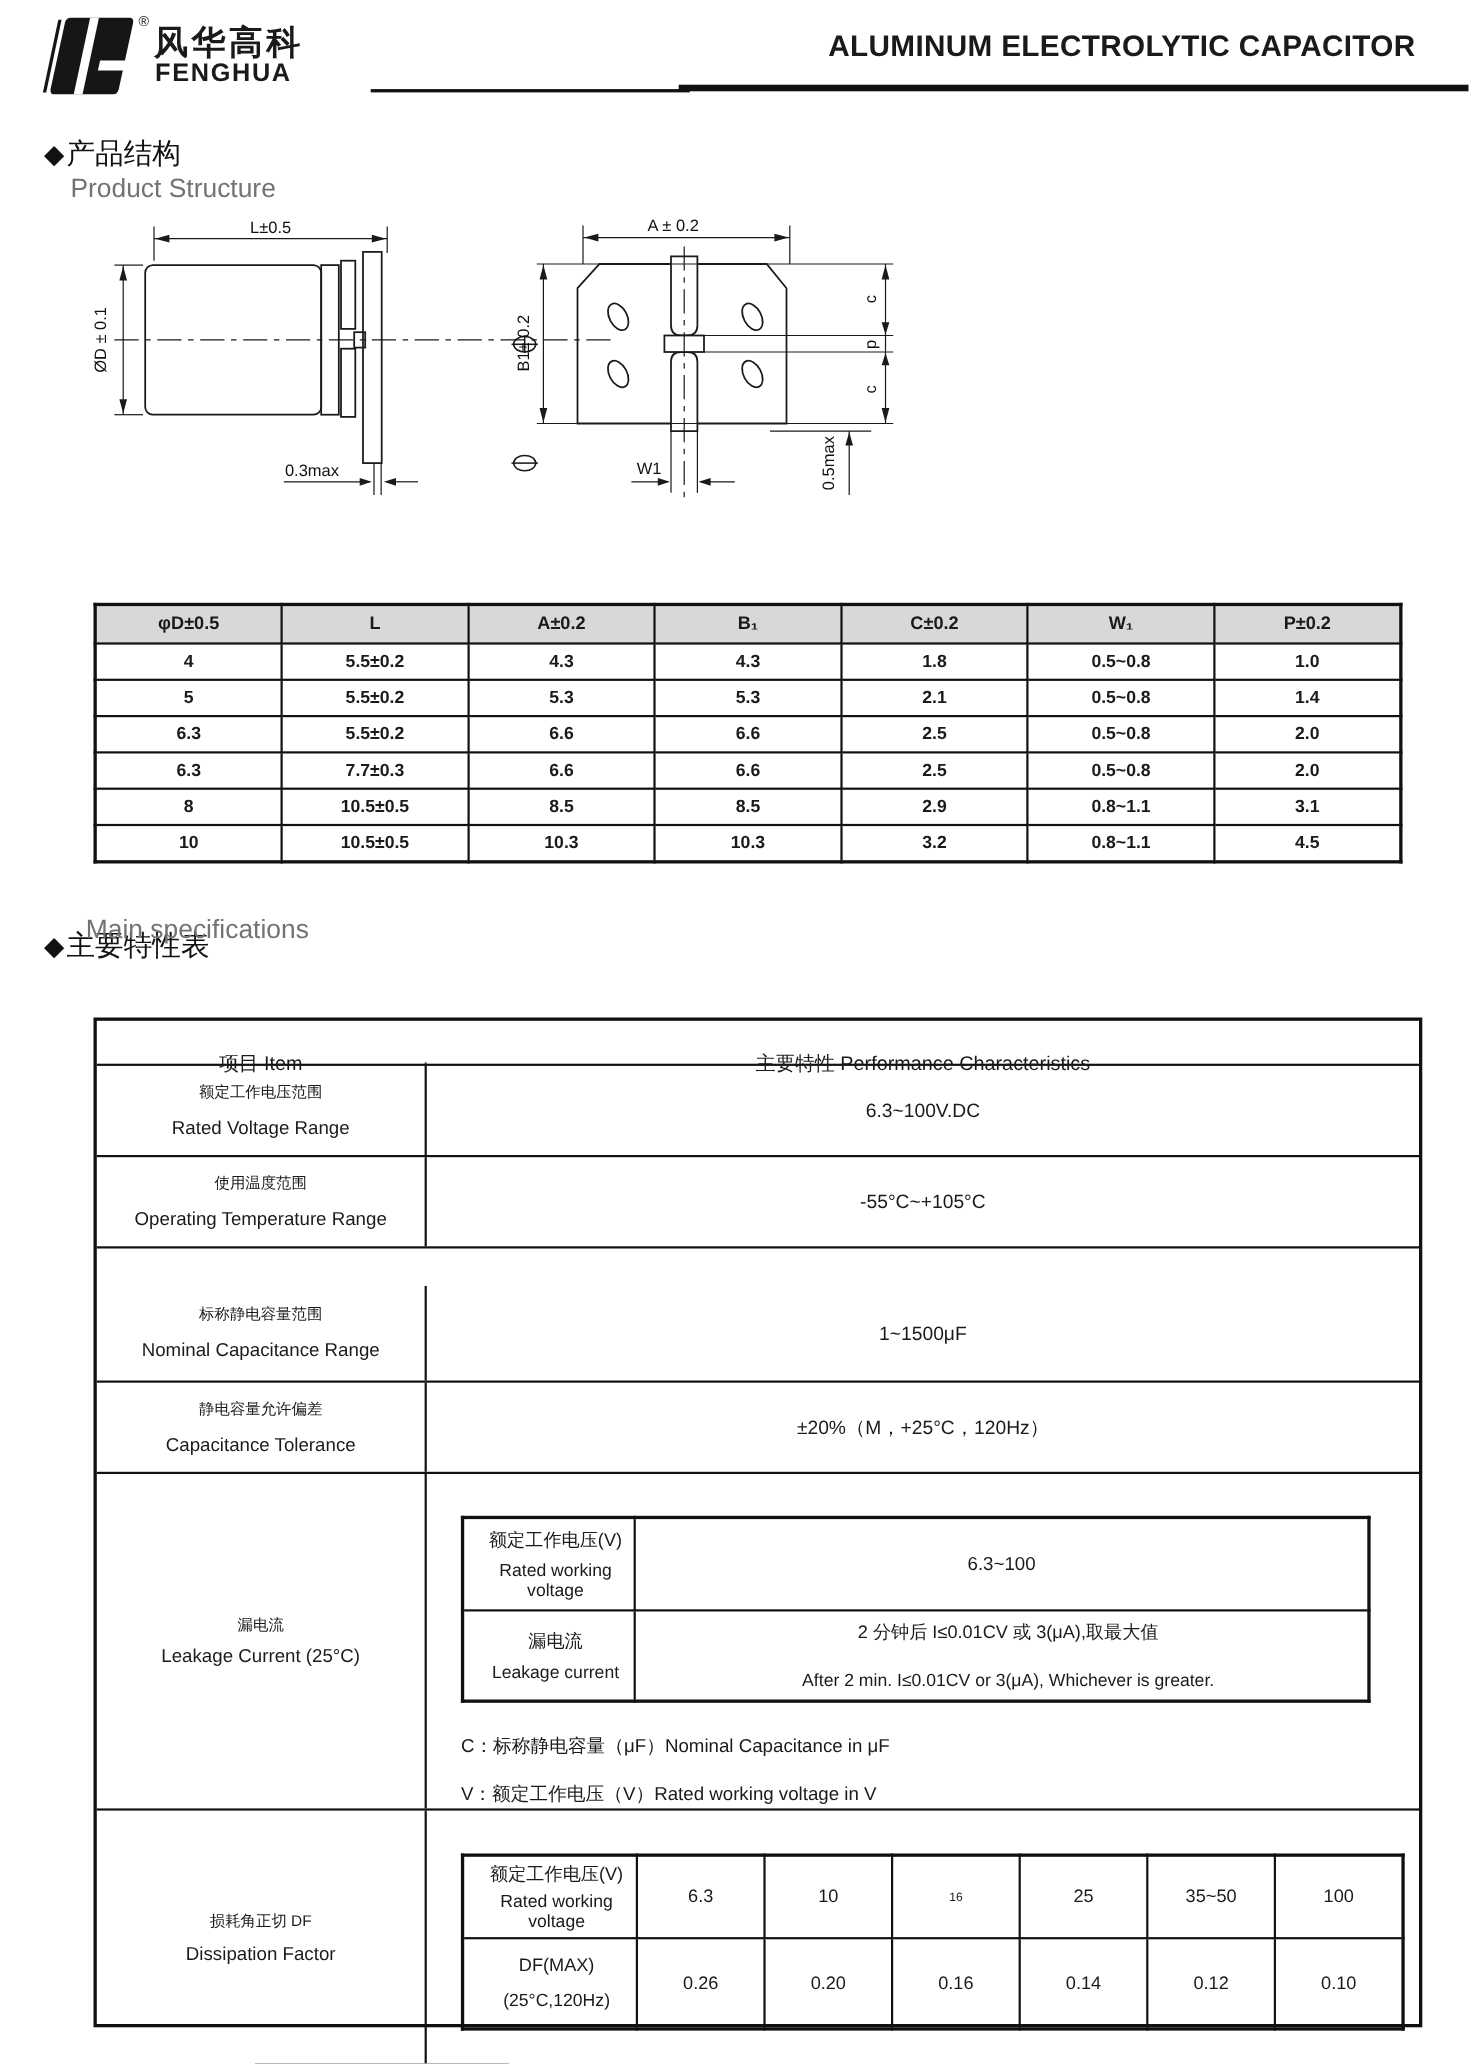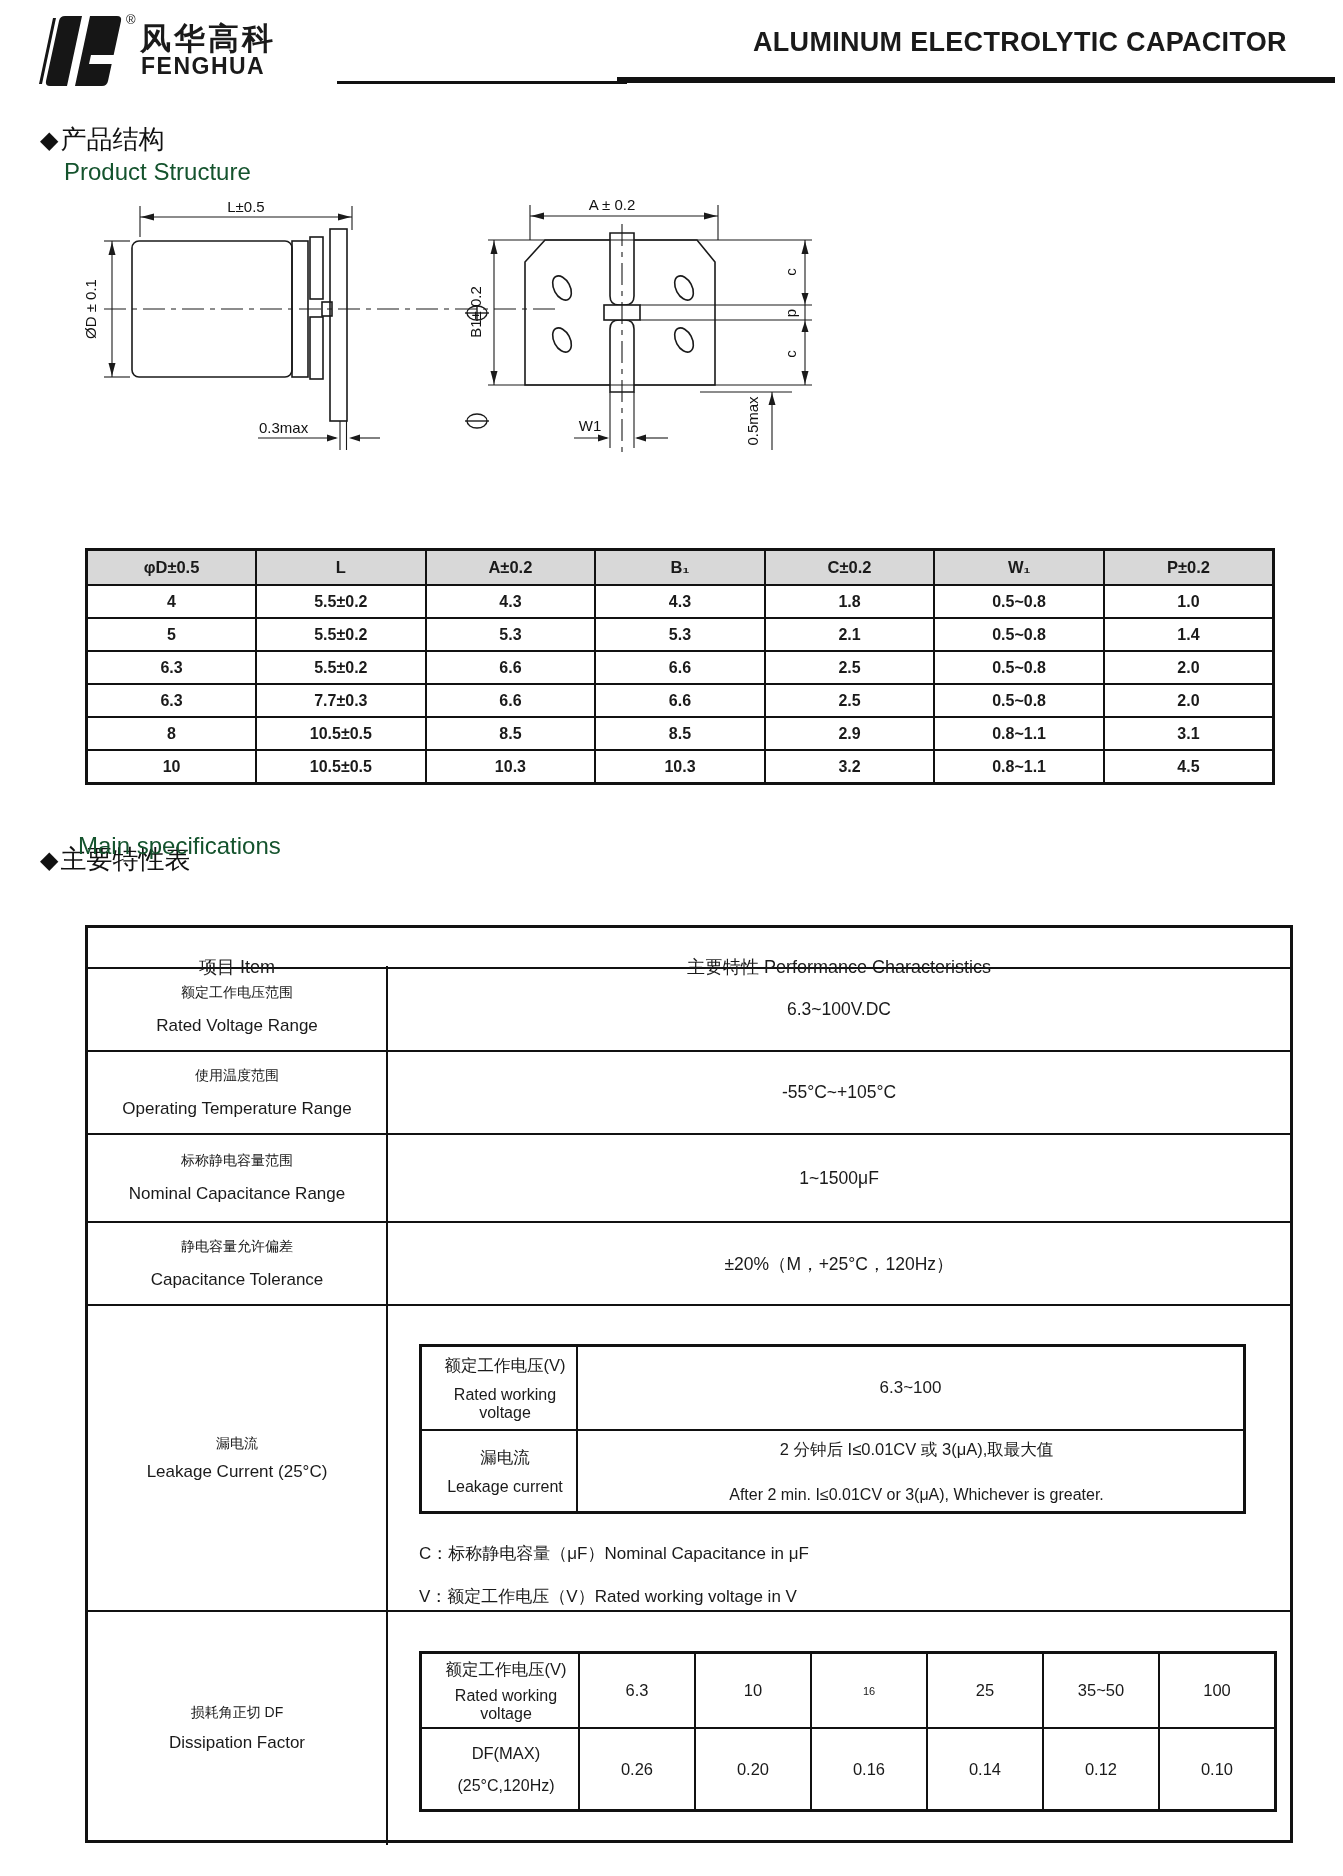--- a/index.html
+++ b/index.html
@@ -8,21 +8,21 @@
   
   .logo-mark{position:absolute;left:36px;top:16px;}
   .reg-mark{position:absolute;left:126px;top:12px;font-size:13px;}
   .brand-cn{position:absolute;left:140px;top:18px;font-size:31px;font-weight:bold;letter-spacing:3px;}
   .brand-en{position:absolute;left:141px;top:53px;font-size:23px;font-weight:bold;letter-spacing:1.5px;}
   .doc-title{position:absolute;left:753px;top:27px;font-size:27px;font-weight:bold;letter-spacing:.3px;white-space:nowrap;}
   .rule-thin{position:absolute;left:337px;top:81px;width:290px;height:3px;background:#111;}
   .rule-thick{position:absolute;left:617px;top:77px;width:718px;height:6px;background:#111;}
   
   .sec-title{position:absolute;font-size:26px;color:#111;white-space:nowrap;}
-  .sec-sub{position:absolute;font-size:24px;color:#14532d;white-space:nowrap;}
+  .sec-sub{position:absolute;font-size:24px;color:#737373;white-space:nowrap;}
   .bullet{font-size:24px;margin-right:2px;}
   
   .drawing{position:absolute;left:70px;top:195px;}
   .drawing text{font-family:"Liberation Sans",sans-serif;font-size:15px;fill:#111;}
   
   .dim-table{position:absolute;left:85px;top:548px;width:1190px;border-collapse:collapse;table-layout:fixed;}
   .dim-table th,.dim-table td{border:2px solid #111;text-align:center;font-weight:bold;}
   .dim-table th{height:31px;background:#d8d8d8;font-size:16.5px;}
   .dim-table td{height:29px;font-size:16px;}
   .dim-table{border:3px solid #111;}
@@ -259,21 +259,21 @@
     <div class="spec-row" style="height:83px;">
       <div class="spec-left">
         <span class="cn">使用温度范围</span>
         <span class="en">Operating Temperature Range</span>
       </div>
       <div class="spec-right">
           <span class="spec-value">-55°C~+105°C</span>
         </div>
     </div>
 
-    <div class="spec-row" style="height:88px;">
+    <div class="spec-row" style="height:88px;margin-top:34px;">
       <div class="spec-left">
         <span class="cn">标称静电容量范围</span>
         <span class="en">Nominal Capacitance Range</span>
       </div>
       <div class="spec-right">
           <span class="spec-value">1~1500μF</span>
         </div>
     </div>
 
     <div class="spec-row" style="height:83px;">

